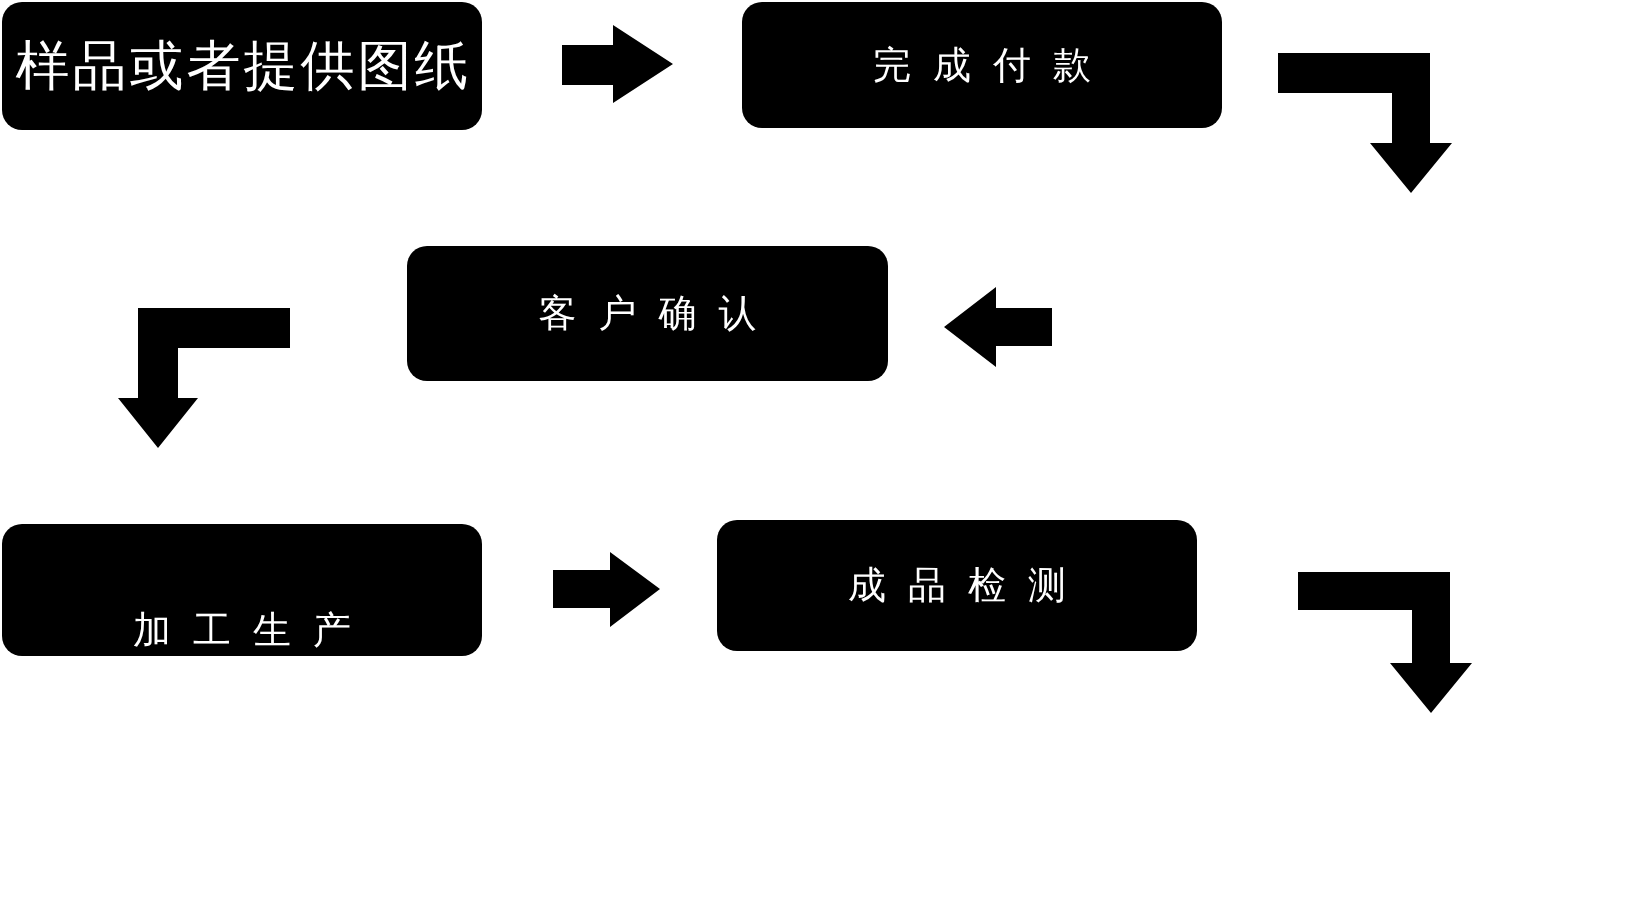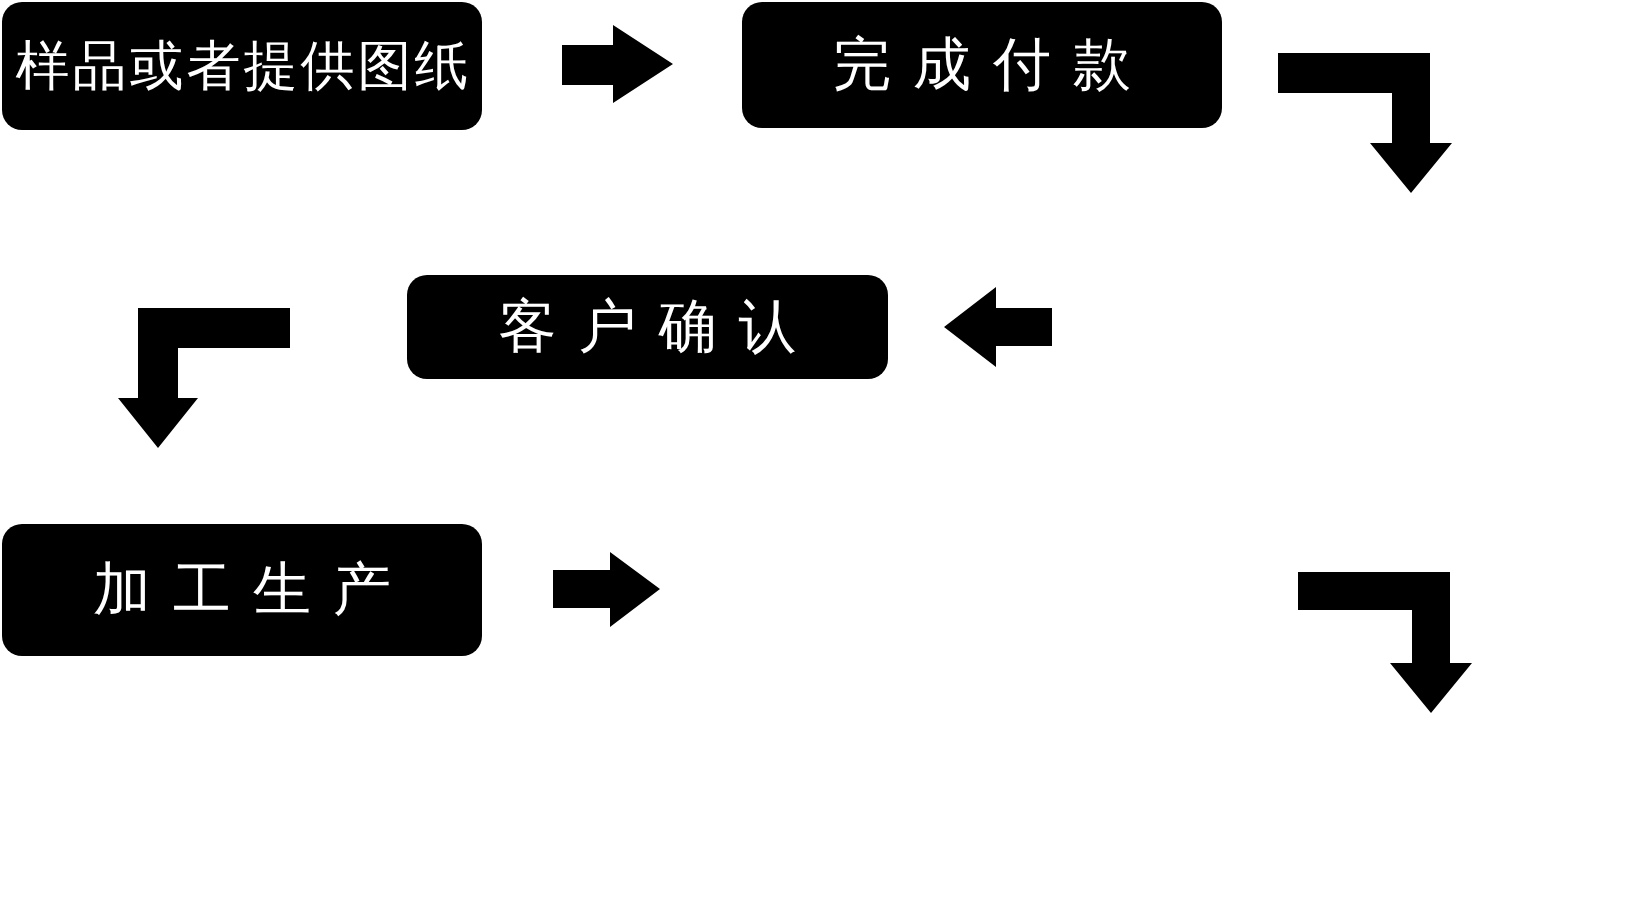--- a/index.html
+++ b/index.html
@@ -25,35 +25,35 @@
     justify-content: center;
     color: #ffffff;
     white-space: nowrap;
     box-sizing: border-box;
   }
   .node span {
     display: block;
   }
   
   .node.spaced span {
-    font-size: 58px;
+    font-size: 38px;
     letter-spacing: 22px;
     margin-right: -22px; 
   }
   
   .node.tight span {
     font-size: 54px;
     letter-spacing: 3px;
     margin-right: -3px;
   }
   #node-a { left: 2px;    top: 2px;   width: 480px; height: 128px; }
   #node-b { left: 742px;  top: 2px;   width: 480px; height: 126px; }
-  #node-c { left: 407px;  top: 275px; width: 481px; height: 104px; }
+  #node-c { left: 407px;  top: 246px; width: 481px; height: 135px; }
   #node-d { left: 1105px; top: 258px; width: 479px; height: 133px; }
-  #node-e { left: 2px;    top: 524px; width: 480px; height: 132px; }
+  #node-e { left: 2px;    top: 524px; width: 480px; height: 132px; align-items: flex-end; }
   #node-f { left: 717px;  top: 520px; width: 480px; height: 131px; }
   #node-g { left: 1160px; top: 780px; width: 470px; height: 133px; }
 
   #arrow-layer {
     position: absolute;
     left: 0;
     top: 0;
     width: 1634px;
     height: 916px;
     pointer-events: none;
@@ -87,15 +87,18 @@
 
   <div id="node-c" class="node spaced">
     <span>客户确认</span>
   </div>
 
 
   <div id="node-e" class="node spaced">
     <span>加工生产</span>
   </div>
 
+  <div id="node-f" class="node spaced">
+    <span>成品检测</span>
+  </div>
 
 
 </div>
 
 </body></html>

